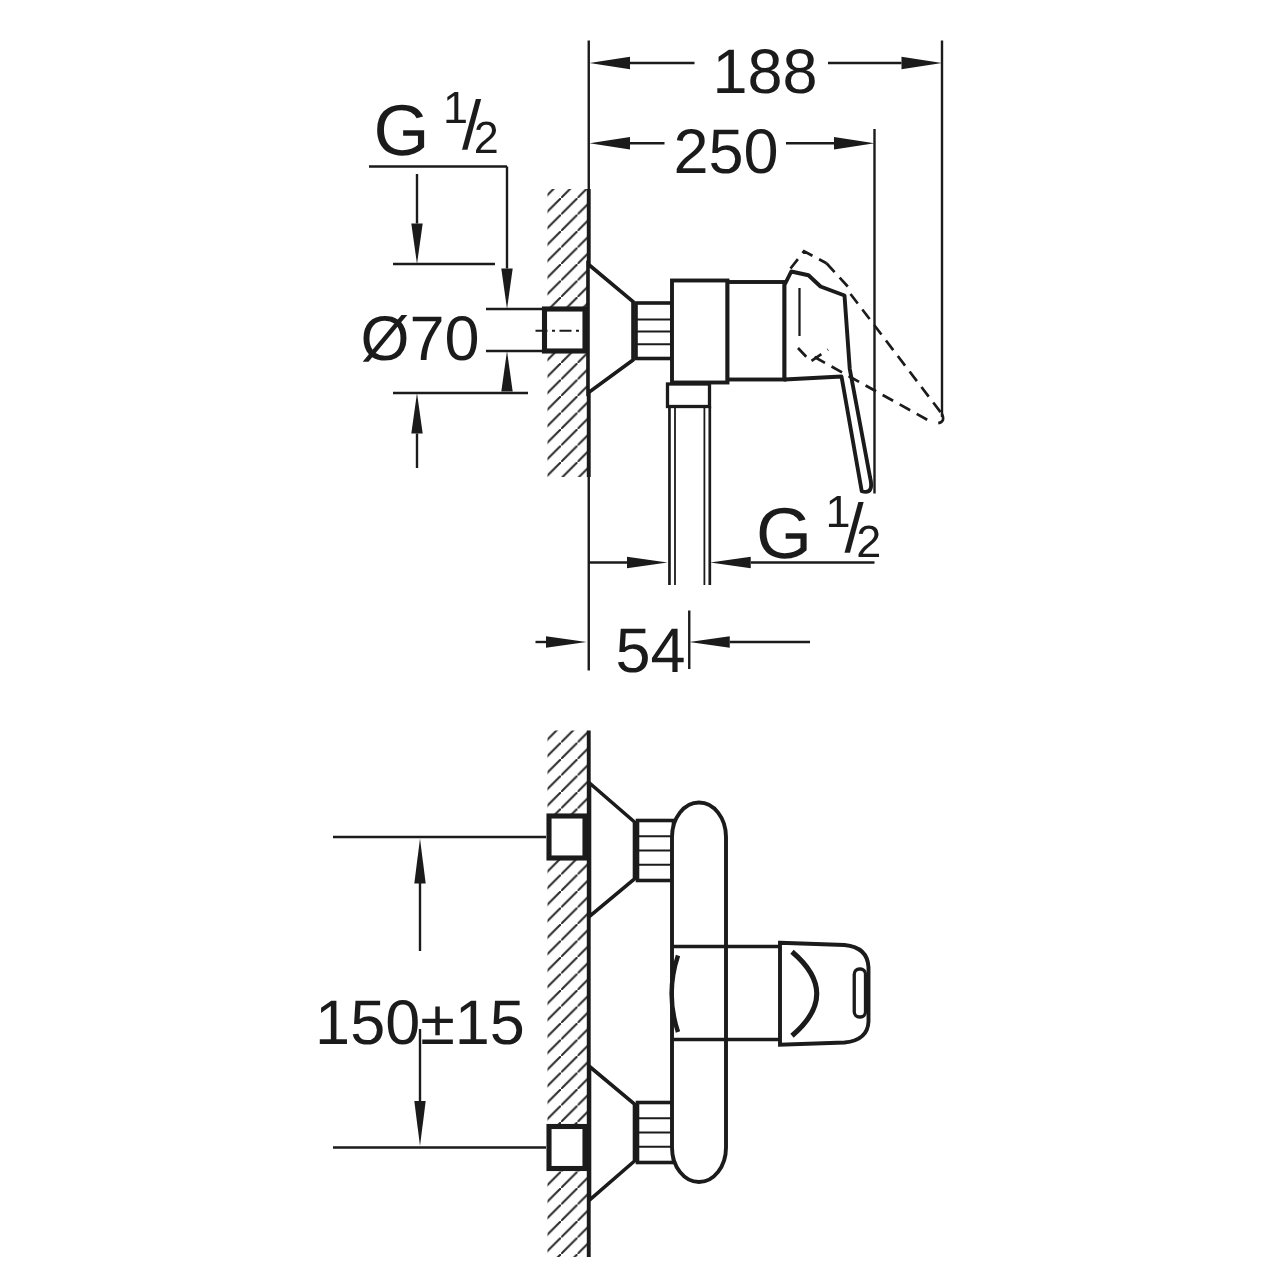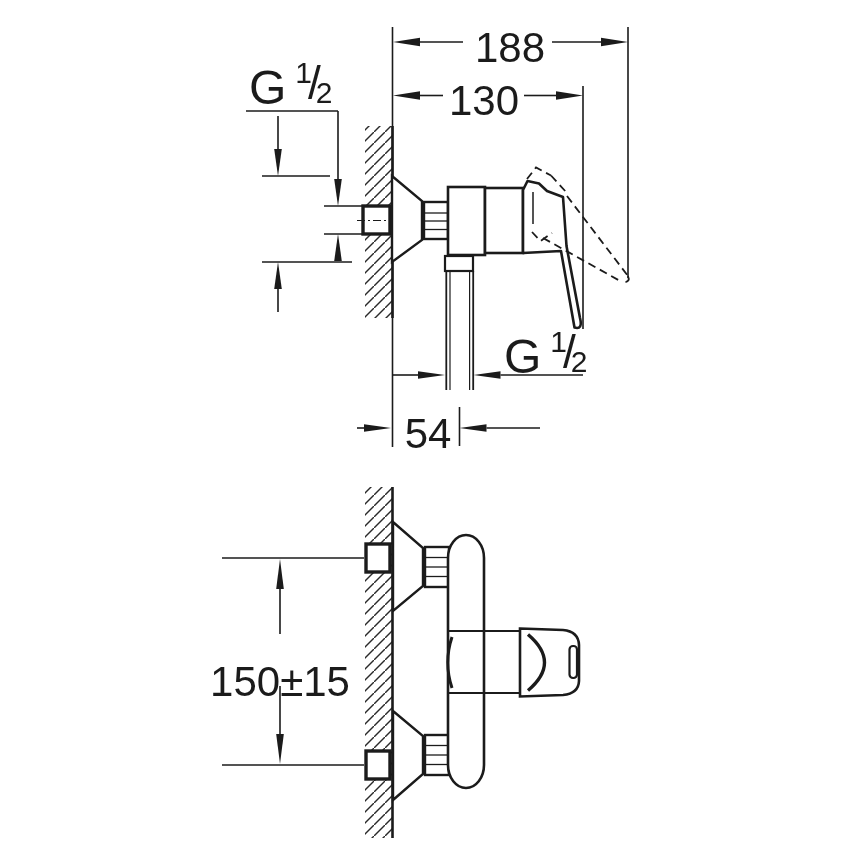--- a/index.html
+++ b/index.html
@@ -167,34 +167,35 @@
         <line x1="449" y1="693" x2="520" y2="693" stroke-width="2.2"></line>
         <path d="M520,628.5 L563,630 Q578.5,631.5 579,645 L579,681 Q578.5,693.5 563,695 L520,696.5 Z" stroke-width="2.6" fill="#ffffff"></path>
         <path d="M528,634.5 Q561,662.5 528,690.5" stroke-width="3.4"></path>
         <rect x="569.5" y="646" width="7.5" height="32" rx="3.5" stroke-width="2.2" fill="#ffffff"></rect>
       </g>
     </g>
   </svg>
 
   <div class="dim" style="left:458px;top:27px;width:104px;">188</div>
 
-  <div class="dim" style="left:432px;top:80px;width:104px;">130</div>
+  <div class="dim" style="left:432px;top:80px;width:104px;">250</div>
 
   <div class="glabel" style="left:249px;top:58px;">
     <span class="g-G">G</span>
     <span class="g-num">1</span>
     <span class="g-slash">/</span>
     <span class="g-den">2</span>
   </div>
 
+  <div class="dim" style="left:236px;top:205px;width:88px;">Ø70</div>
 
   <div class="glabel" style="left:504px;top:327px;">
     <span class="g-G">G</span>
     <span class="g-num">1</span>
     <span class="g-slash">/</span>
     <span class="g-den">2</span>
   </div>
 
-  <div class="dim" style="left:399px;top:413px;width:58px;">54</div>
+  <div class="dim" style="left:399px;top:413px;width:58px;text-align:right;">54</div>
 
   <div class="dim" style="left:206px;top:645px;width:148px;margin-top:16px;">150±15</div>
 
 </div>
 
 </body></html>

